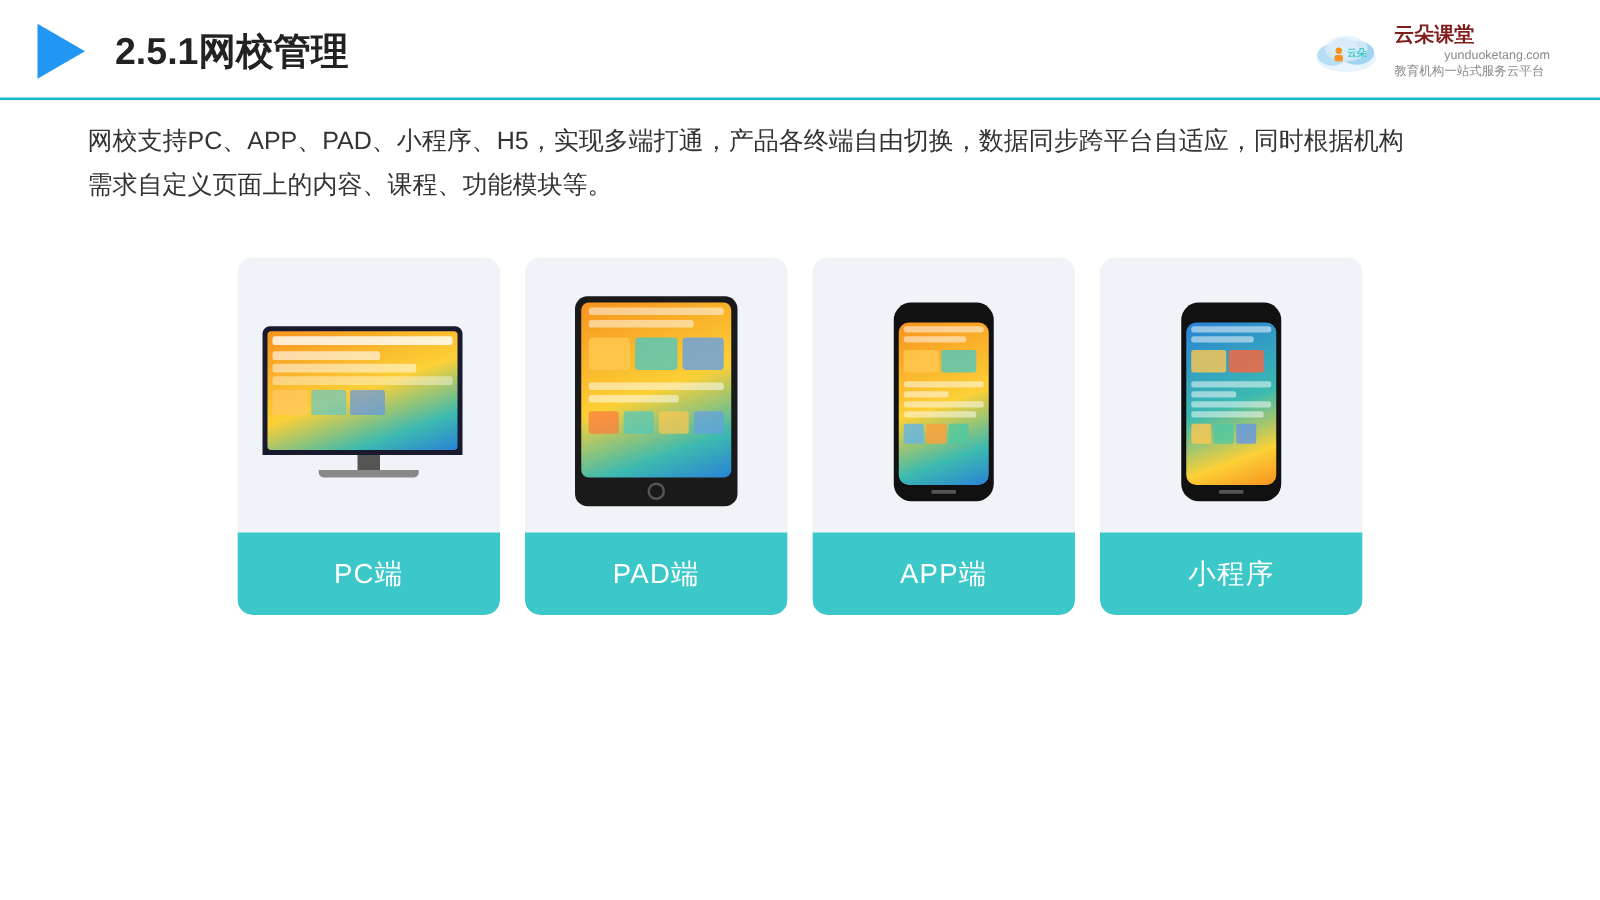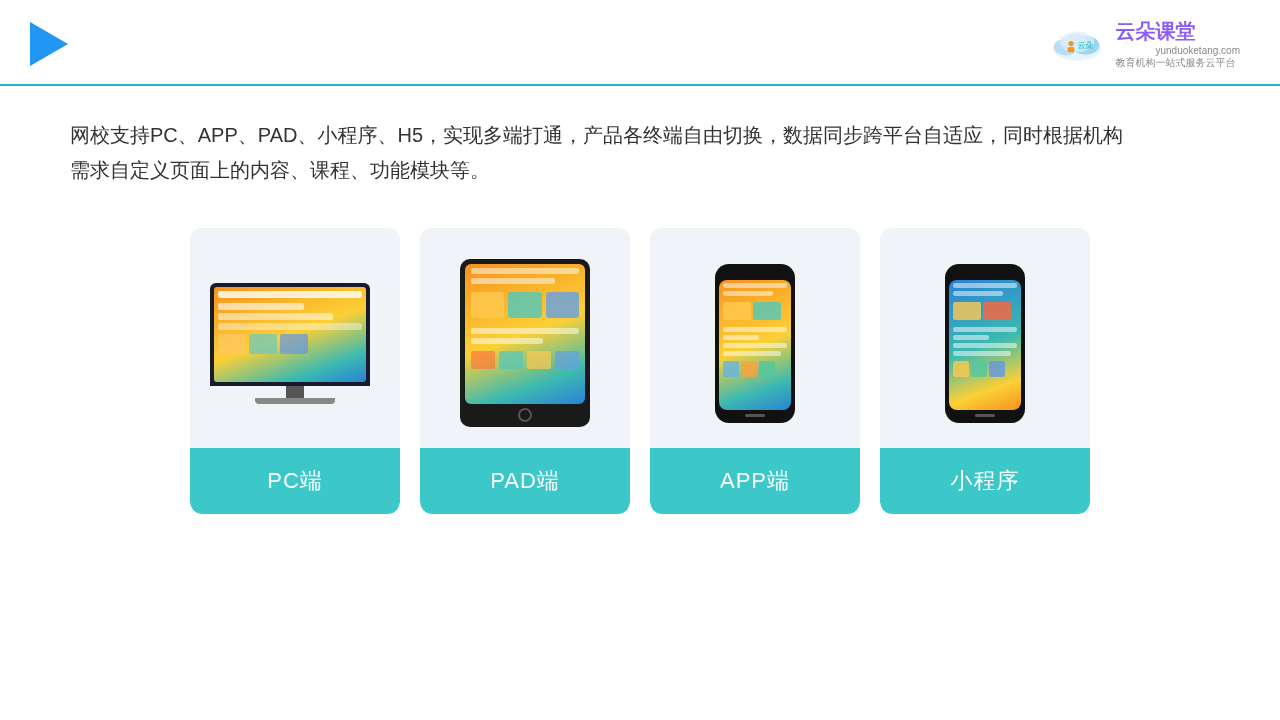--- a/index.html
+++ b/index.html
@@ -43,21 +43,21 @@
       align-items: center;
       gap: 8px;
     }
     .logo-cloud {
       width: 60px;
       height: 40px;
     }
 
     
     .description {
-      padding: 32px 70px 20px 70px;
+      padding: 16px 70px 20px 70px;
       font-size: 20px;
       color: #333;
       line-height: 1.75;
     }
 
     
     .cards-section {
       display: flex;
       justify-content: center;
       gap: 20px;
@@ -212,37 +212,38 @@
     
     .screen-orange { background: linear-gradient(160deg, #f7931e 0%, #fcd036 50%, #3cbab0 80%, #2a82d6 100%); }
     .screen-blue { background: linear-gradient(160deg, #2a82d6 0%, #3cbab0 50%, #fcd036 80%, #f7931e 100%); }
   </style>
 </head>
 <body>
 
 <div class="header">
   <div class="header-left">
     <div class="play-icon"></div>
+    <h1 class="header-title">2.5.1网校管理</h1>
   </div>
   <div class="logo-area">
 
     <svg class="logo-cloud" viewBox="0 0 70 45" fill="none" xmlns="http://www.w3.org/2000/svg">
       <ellipse cx="35" cy="28" rx="28" ry="14" fill="#e8f4fb"></ellipse>
       <ellipse cx="22" cy="26" rx="14" ry="10" fill="#b8def5"></ellipse>
       <ellipse cx="45" cy="24" rx="16" ry="11" fill="#a0d4f0"></ellipse>
       <ellipse cx="33" cy="20" rx="13" ry="10" fill="#c5e8f7"></ellipse>
 
       <ellipse cx="35" cy="20" rx="20" ry="12" fill="#dff0fa" opacity="0.7"></ellipse>
 
       <circle cx="28" cy="22" r="3" fill="#f7931e"></circle>
       <rect x="24" y="26" width="8" height="6" rx="2" fill="#f7931e"></rect>
       <text x="36" y="27" font-size="9" fill="#3cc8c8" font-weight="bold" font-family="sans-serif">云朵</text>
     </svg>
     <div>
-      <div style="font-size:20px;font-weight:bold;color:#8b5cf6;">云朵课堂</div>
+      <div style="font-size:16px;font-weight:bold;color:#7f1d1d;">云朵课堂</div>
       <div style="font-size:10px;color:#888;margin-left:40px;">yunduoketang.com</div>
       <div style="font-size:10px;color:#888;">教育机构一站式服务云平台</div>
     </div>
   </div>
 </div>
 
 <div class="description">
   <p>网校支持PC、APP、PAD、小程序、H5，实现多端打通，产品各终端自由切换，数据同步跨平台自适应，同时根据机构<br>需求自定义页面上的内容、课程、功能模块等。</p>
 </div>
 

